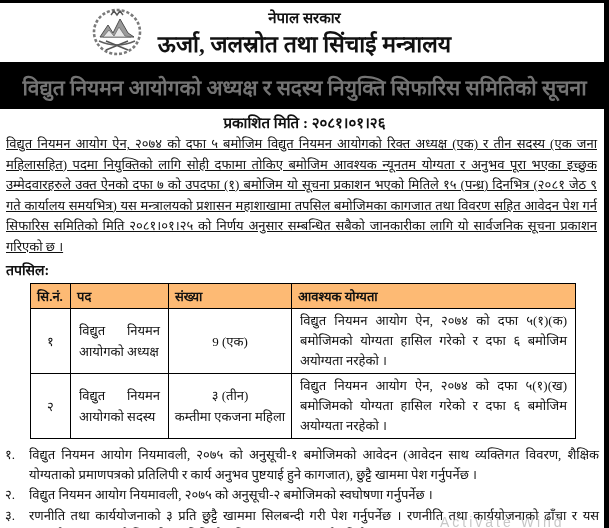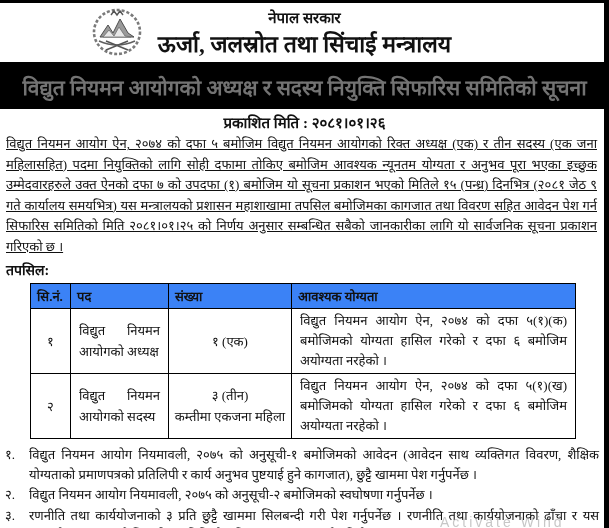--- a/index.html
+++ b/index.html
@@ -41,21 +41,21 @@
 
   table.notice-table {
     margin-left: 30px;
     width: 546px;
     border-collapse: collapse;
     font-size: 13px;
     table-layout: fixed;
   }
   table.notice-table th, table.notice-table td { border: 1.6px solid #000; vertical-align: middle; }
   table.notice-table th {
-    background: #3b82f6;
+    background: #fdba74;
     text-align: left;
     font-weight: bold;
     padding: 3px 6px;
   }
   col.c-sn { width: 40px; }
   col.c-pos { width: 98px; }
   col.c-count { width: 123px; }
   td.sn { text-align: center; }
   td.pos { text-align: justify; padding: 6px 8px; line-height: 21px; margin-left: 12px; }
   td.count { text-align: center; padding: 4px 4px; line-height: 21px; }
@@ -114,21 +114,21 @@
       <tr>
     <th>सि.नं.</th>
     <th>पद</th>
     <th>संख्या</th>
     <th>आवश्यक योग्यता</th>
   </tr>
   <tr>
     <td class="sn">१</td>
     <td class="pos">विद्युत नियमन आयोगको अध्यक्ष</td>
     <td class="count">
-      <div>१ (एक)</div>
+      <div>9 (एक)</div>
     </td>
     <td class="qual">विद्युत नियमन आयोग ऐन, २०७४ को दफा ५(१)(क) बमोजिमको योग्यता हासिल गरेको र दफा ६ बमोजिम अयोग्यता नरहेको ।</td>
   </tr>
   <tr>
     <td class="sn">२</td>
     <td class="pos">विद्युत नियमन आयोगको सदस्य</td>
     <td class="count">
       <div>३ (तीन)</div>
       <div>कम्तीमा एकजना महिला</div>
     </td>

